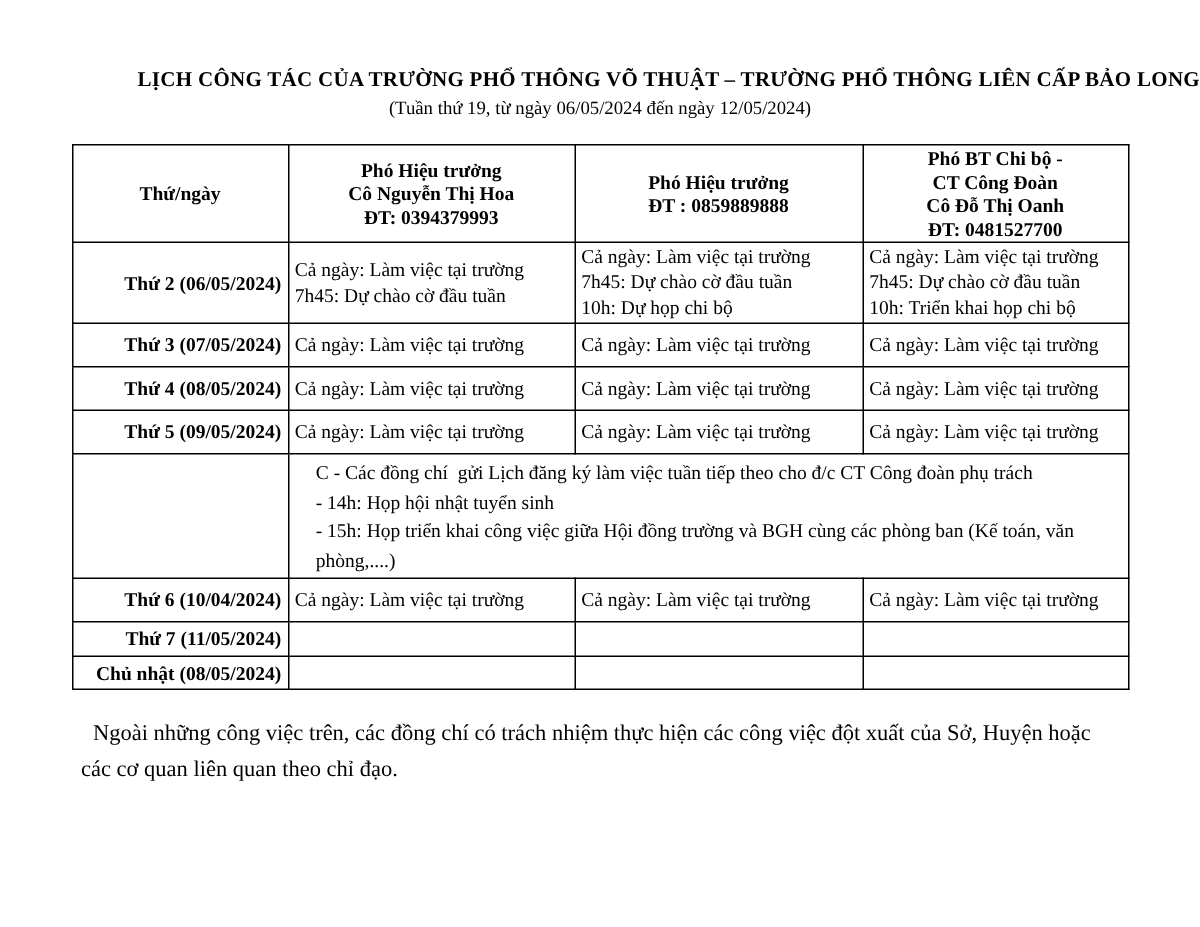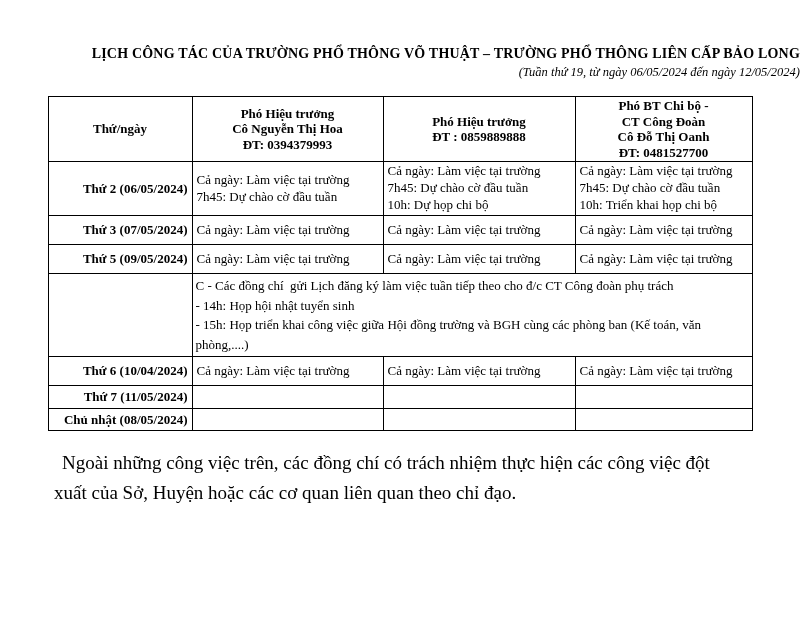--- a/index.html
+++ b/index.html
@@ -14,22 +14,21 @@
 
   .title {
     margin: 0;
     text-align: right;
     font-size: 14px;
     font-weight: bold;
     letter-spacing: 0.2px;
     white-space: nowrap;
   }
   .subtitle {
-    text-align: right;
-    font-style: italic;
+    text-align: center;
     font-size: 12.5px;
     margin-top: 3px;
   }
 
   table.schedule {
     border-collapse: collapse;
     table-layout: fixed;
     width: 704px;
     margin: 16px auto 0 auto;
   }
@@ -50,28 +49,28 @@
     font-weight: bold;
     text-align: right;
     white-space: nowrap;
   }
   .schedule tbody td {
     text-align: left;
     line-height: 1.3;
   }
   .schedule td.note {
     line-height: 1.5;
-    padding: 2px 3px;
+    padding: 2px 18px;
   }
   .schedule td.note div { white-space: pre-wrap; }
 
   .footer {
     width: 692px;
     margin: 17px auto 0 auto;
-    font-size: 19px;
+    font-size: 15px;
     line-height: 1.6;
     text-indent: 8px;
   }
 </style>
 </head>
 <body>
 
 <div class="page">
   <h1 class="title">LỊCH CÔNG TÁC CỦA TRƯỜNG PHỔ THÔNG VÕ THUẬT – TRƯỜNG PHỔ THÔNG LIÊN CẤP BẢO LONG</h1>
   <div class="subtitle">(Tuần thứ 19, từ ngày 06/05/2024 đến ngày 12/05/2024)</div>
@@ -129,20 +128,32 @@
             <div>Cả ngày: Làm việc tại trường</div>
           </td>
           <td>
             <div>Cả ngày: Làm việc tại trường</div>
           </td>
           <td>
             <div>Cả ngày: Làm việc tại trường</div>
           </td>
         </tr>
         <tr style="height: 29px;">
+          <th class="day">Thứ 4 (08/05/2024)</th>
+          <td>
+            <div>Cả ngày: Làm việc tại trường</div>
+          </td>
+          <td>
+            <div>Cả ngày: Làm việc tại trường</div>
+          </td>
+          <td>
+            <div>Cả ngày: Làm việc tại trường</div>
+          </td>
+        </tr>
+        <tr style="height: 29px;">
           <th class="day">Thứ 5 (09/05/2024)</th>
           <td>
             <div>Cả ngày: Làm việc tại trường</div>
           </td>
           <td>
             <div>Cả ngày: Làm việc tại trường</div>
           </td>
           <td>
             <div>Cả ngày: Làm việc tại trường</div>
           </td>

